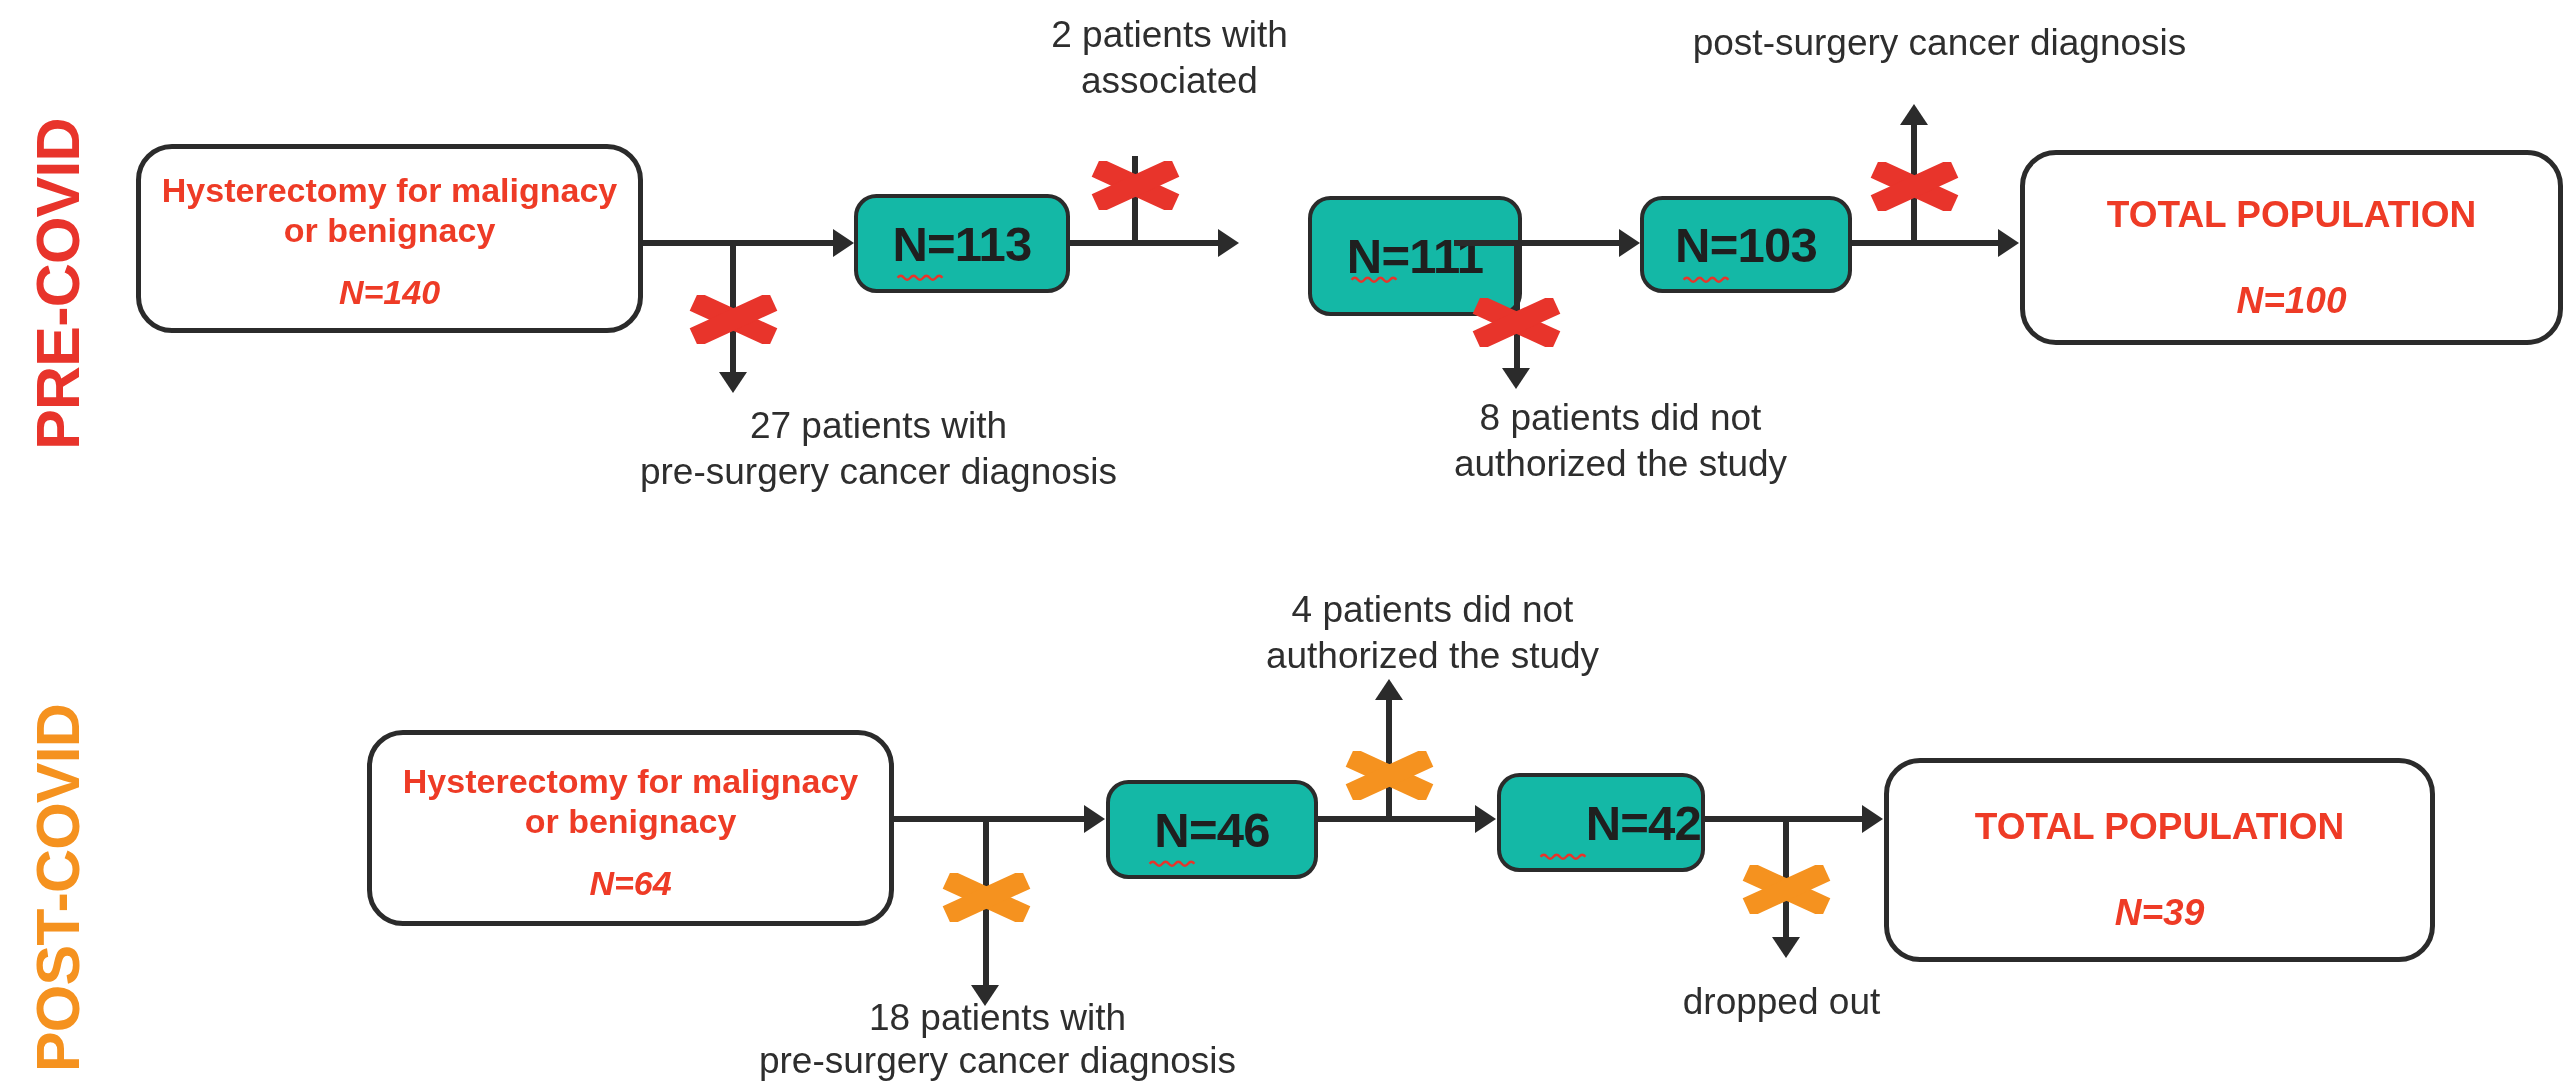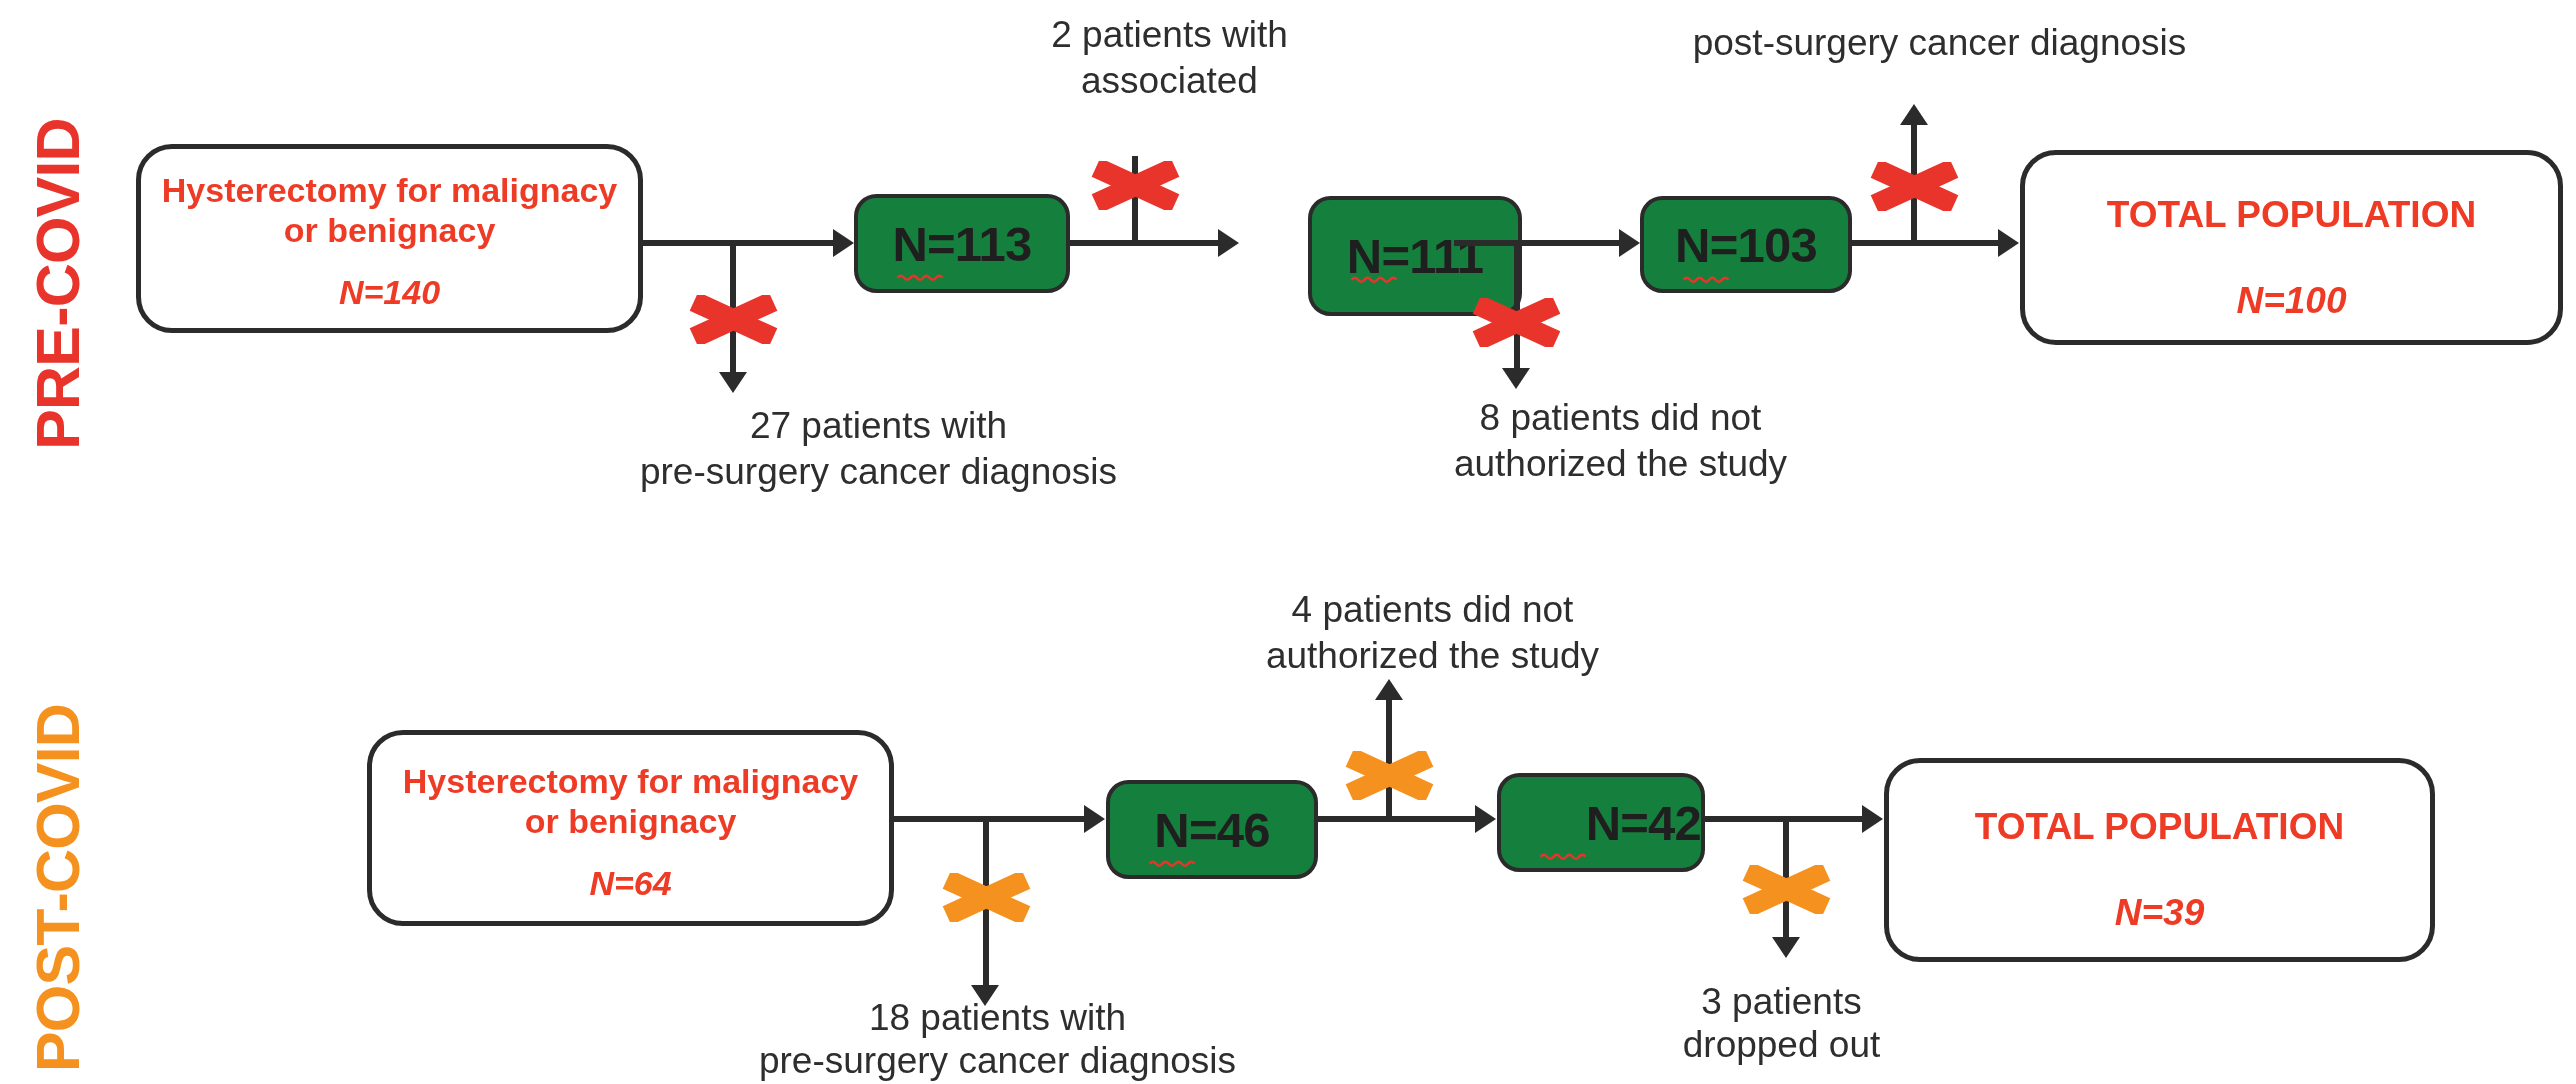--- a/index.html
+++ b/index.html
@@ -14,21 +14,21 @@
 
   
   .bigbox{position:absolute;background:#fff;border:5.6px solid #2b2b2b;border-radius:36px;
           box-sizing:border-box;display:flex;flex-direction:column;align-items:center;text-align:center;}
   .bigbox .red-ln{color:#ee3b26;font-weight:700;font-size:34px;line-height:40px;}
   .bigbox .nline{margin-top:22.4px;font-style:italic;}
   .totalbox .red-ln{font-size:37px;}
   .totalbox .nline{margin-top:46px;}
 
   
-  .nbox{position:absolute;background:#15803d;border:4.8px solid #2b2b2b;border-radius:22.4px;
+  .nbox{position:absolute;background:#14b8a6;border:4.8px solid #2b2b2b;border-radius:22.4px;
         box-sizing:border-box;display:flex;align-items:center;justify-content:center;}
   .nbox .ntext{font-size:49px;font-weight:700;color:#1f1f1f;letter-spacing:-0.8px;}
   .squiggle{position:absolute;left:38px;top:75px;}
 
   
   .hline{position:absolute;height:6.4px;background:#2b2b2b;}
   .vline{position:absolute;width:6.4px;background:#2b2b2b;}
 
   
   .ah-right{position:absolute;width:0;height:0;border-top:14.4px solid transparent;
@@ -196,21 +196,20 @@
   <div class="hline" style="left:1704px;top:816px;width:172px;"></div>
   <div class="ah-right" style="left:1862px;top:805px;"></div>
 
   <div class="vline" style="left:1783px;top:819px;height:121px;"></div>
   <div class="ah-down" style="left:1772px;top:937px;"></div>
   <svg class="xmark" style="left:1740px;top:865px;" viewBox="0 0 116 62">
     <line x1="8" y1="8" x2="108" y2="54" stroke="#f5921f" stroke-width="26"></line>
     <line x1="108" y1="8" x2="8" y2="54" stroke="#f5921f" stroke-width="26"></line>
   </svg>
   <div class="note note-tight" style="left:1502px;top:980px;">
-    <div>3 patients</div>
     <div>dropped out</div>
   </div>
 
   <div class="bigbox totalbox" style="left:1884px;top:758px;width:551px;height:204px;padding-top:44px;">
     <div class="red-ln">TOTAL POPULATION</div>
     <div class="red-ln nline">N=39</div>
   </div>
 
 </div>
 

